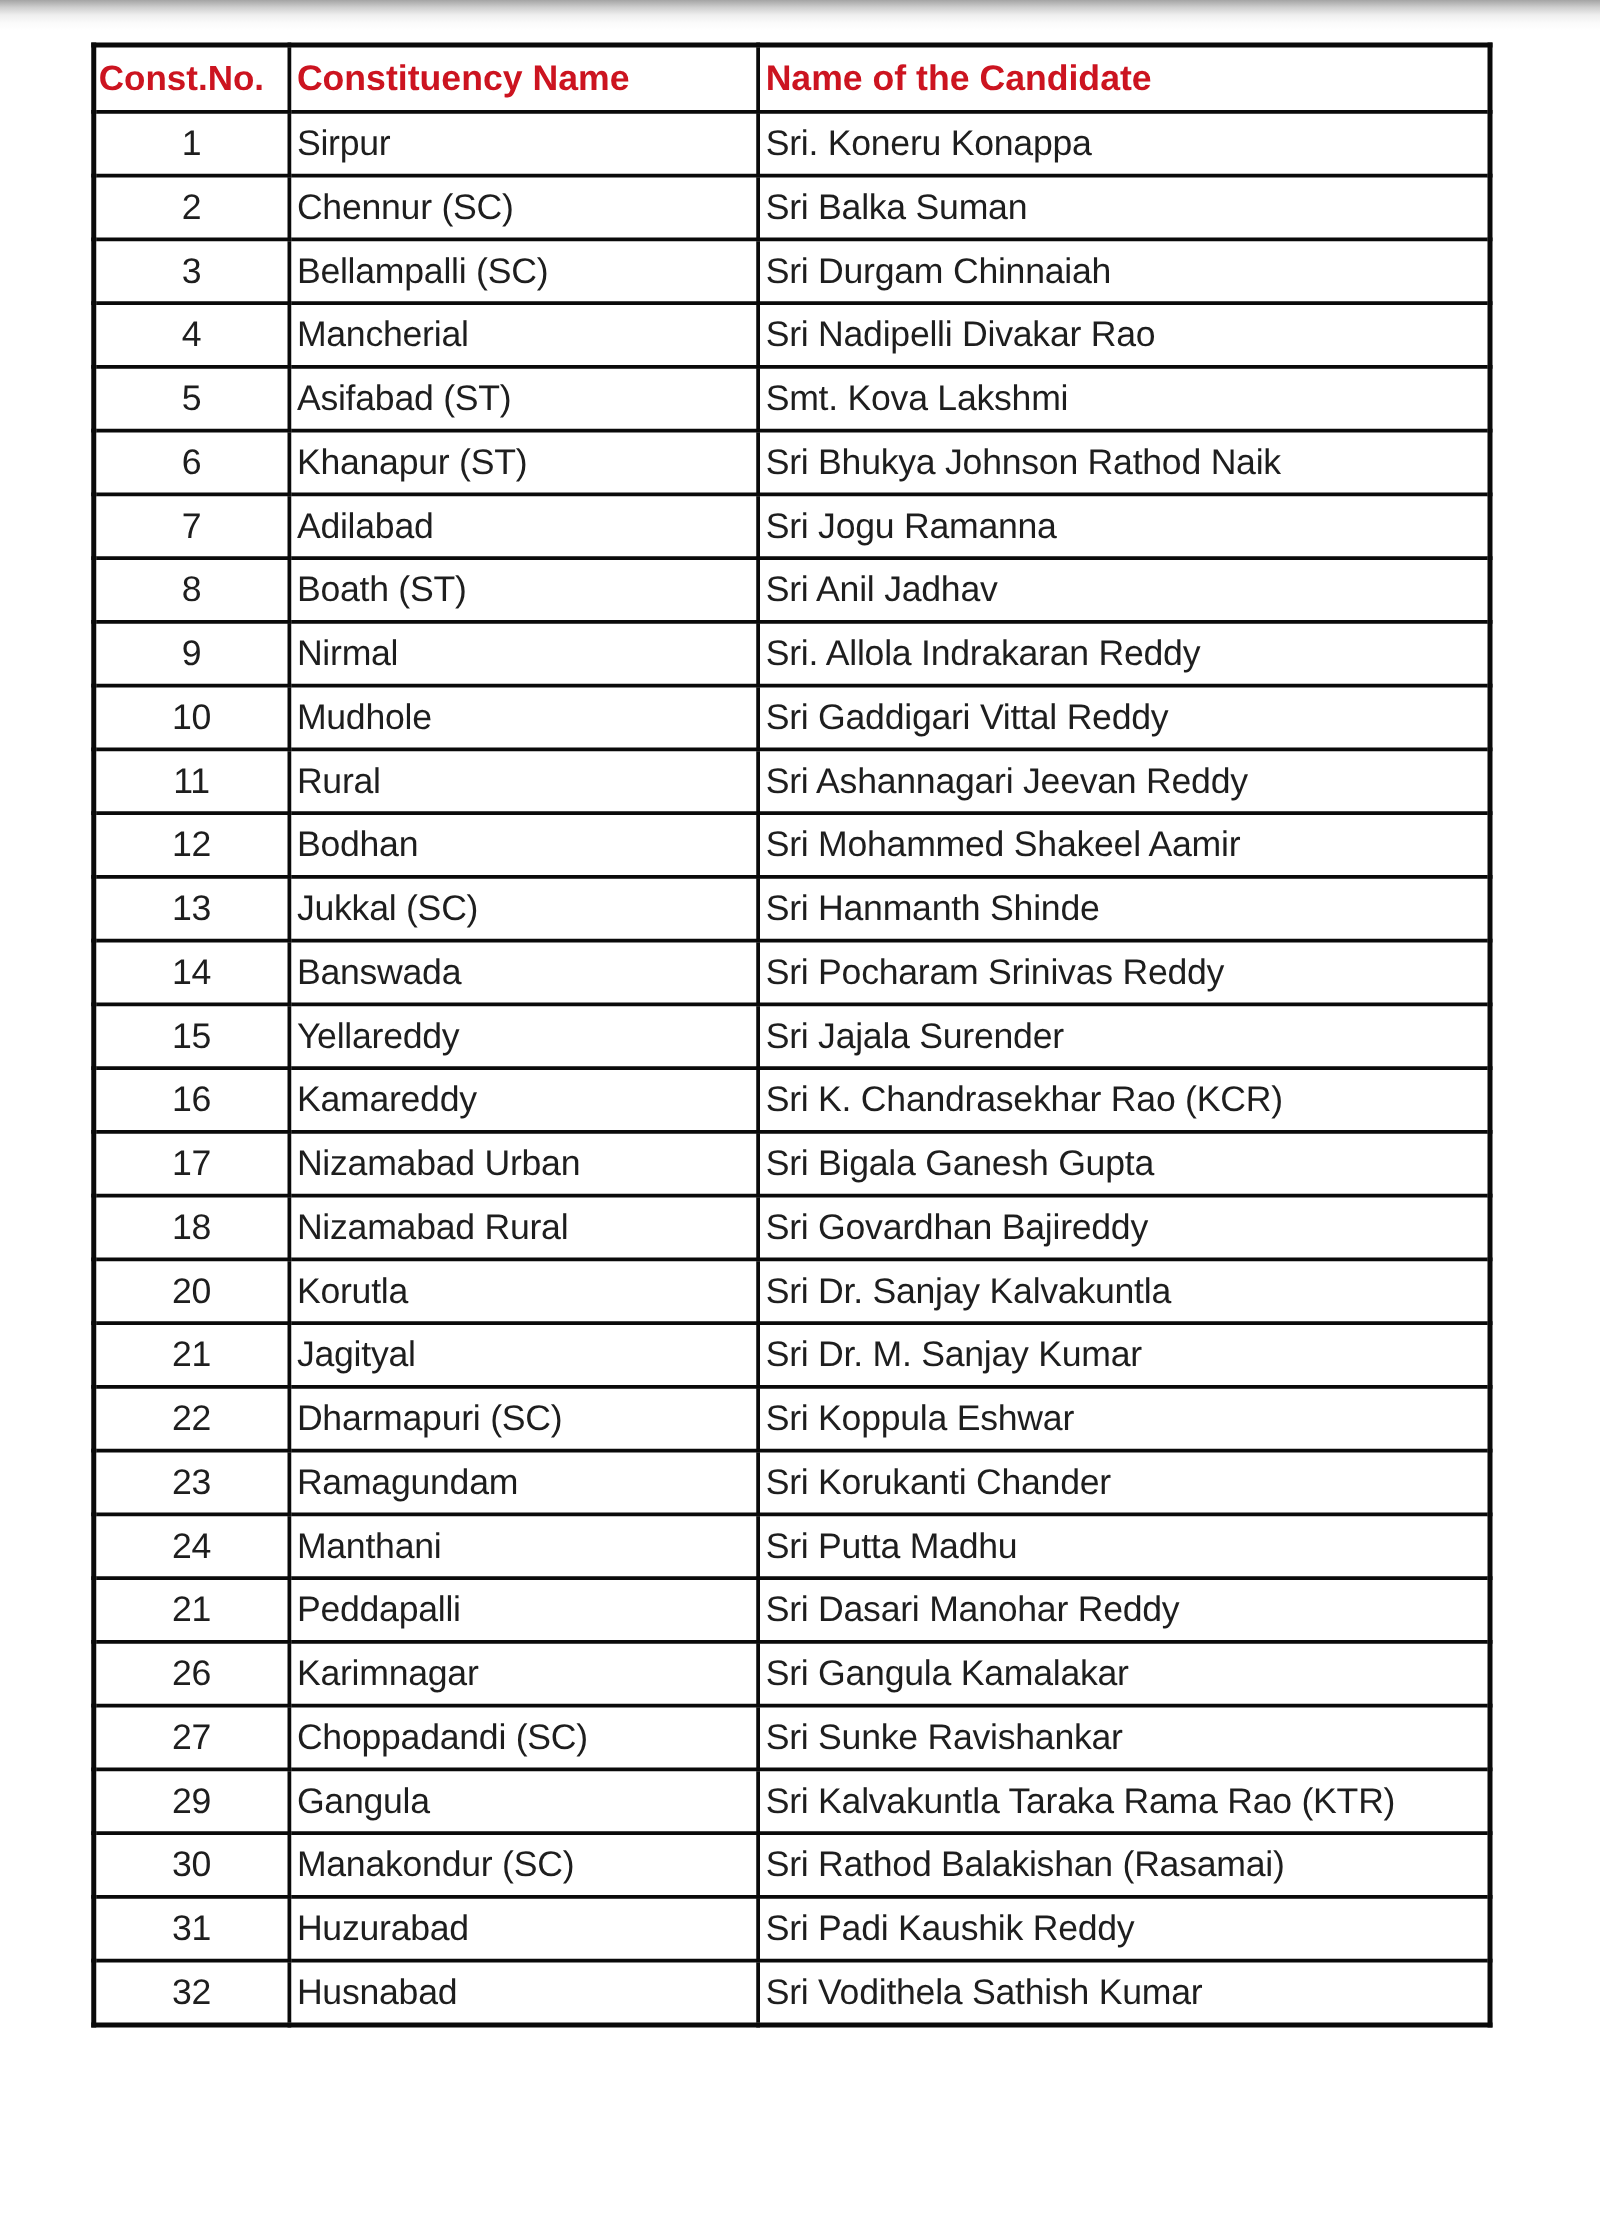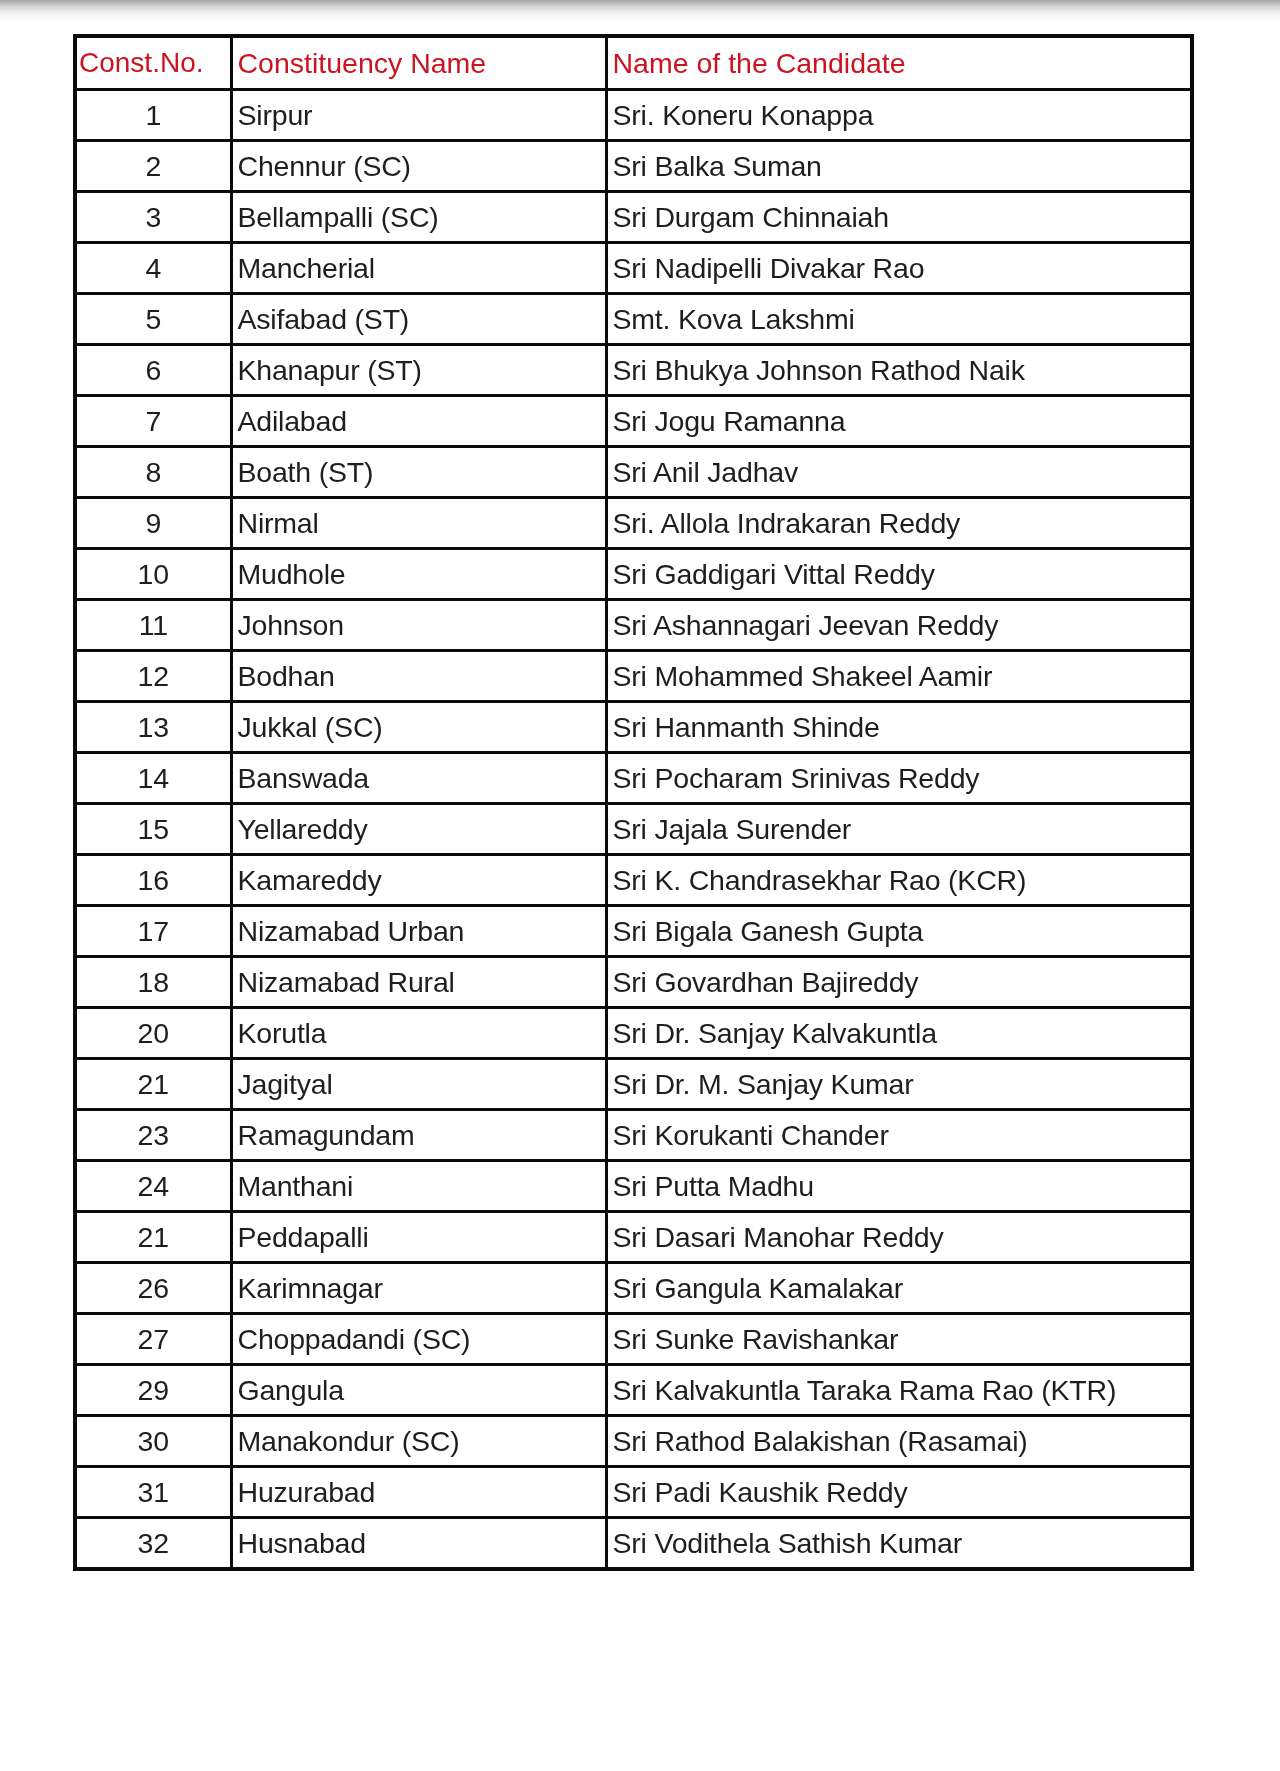--- a/index.html
+++ b/index.html
@@ -37,21 +37,21 @@
     border: 3.5px solid #0a0a0a;
     padding: 0 0 0 5px;
     height: 48px;
     white-space: nowrap;
     overflow: hidden;
     vertical-align: middle;
   }
   .candidate-table th {
     height: 50px;
     color: #cc1420;
-    font-weight: normal;
+    font-weight: bold;
     font-size: 28.5px;
     text-align: left;
     letter-spacing: 0px;
     margin-left: 30px;
   }
   .candidate-table th.no-head {
     padding-left: 2px;
     font-size: 28px;
   }
   .candidate-table td {
@@ -128,21 +128,21 @@
         <td>Nirmal</td>
         <td>Sri. Allola Indrakaran Reddy</td>
       </tr>
       <tr>
         <td class="no-cell">10</td>
         <td>Mudhole</td>
         <td>Sri Gaddigari Vittal Reddy</td>
       </tr>
       <tr>
         <td class="no-cell">11</td>
-        <td>Johnson</td>
+        <td>Rural</td>
         <td>Sri Ashannagari Jeevan Reddy</td>
       </tr>
       <tr>
         <td class="no-cell">12</td>
         <td>Bodhan</td>
         <td>Sri Mohammed Shakeel Aamir</td>
       </tr>
       <tr>
         <td class="no-cell">13</td>
         <td>Jukkal (SC)</td>
@@ -175,20 +175,25 @@
       </tr>
       <tr>
         <td class="no-cell">20</td>
         <td>Korutla</td>
         <td>Sri Dr. Sanjay Kalvakuntla</td>
       </tr>
       <tr>
         <td class="no-cell">21</td>
         <td>Jagityal</td>
         <td>Sri Dr. M. Sanjay Kumar</td>
+      </tr>
+      <tr>
+        <td class="no-cell">22</td>
+        <td>Dharmapuri (SC)</td>
+        <td>Sri Koppula Eshwar</td>
       </tr>
       <tr>
         <td class="no-cell">23</td>
         <td>Ramagundam</td>
         <td>Sri Korukanti Chander</td>
       </tr>
       <tr>
         <td class="no-cell">24</td>
         <td>Manthani</td>
         <td>Sri Putta Madhu</td>

